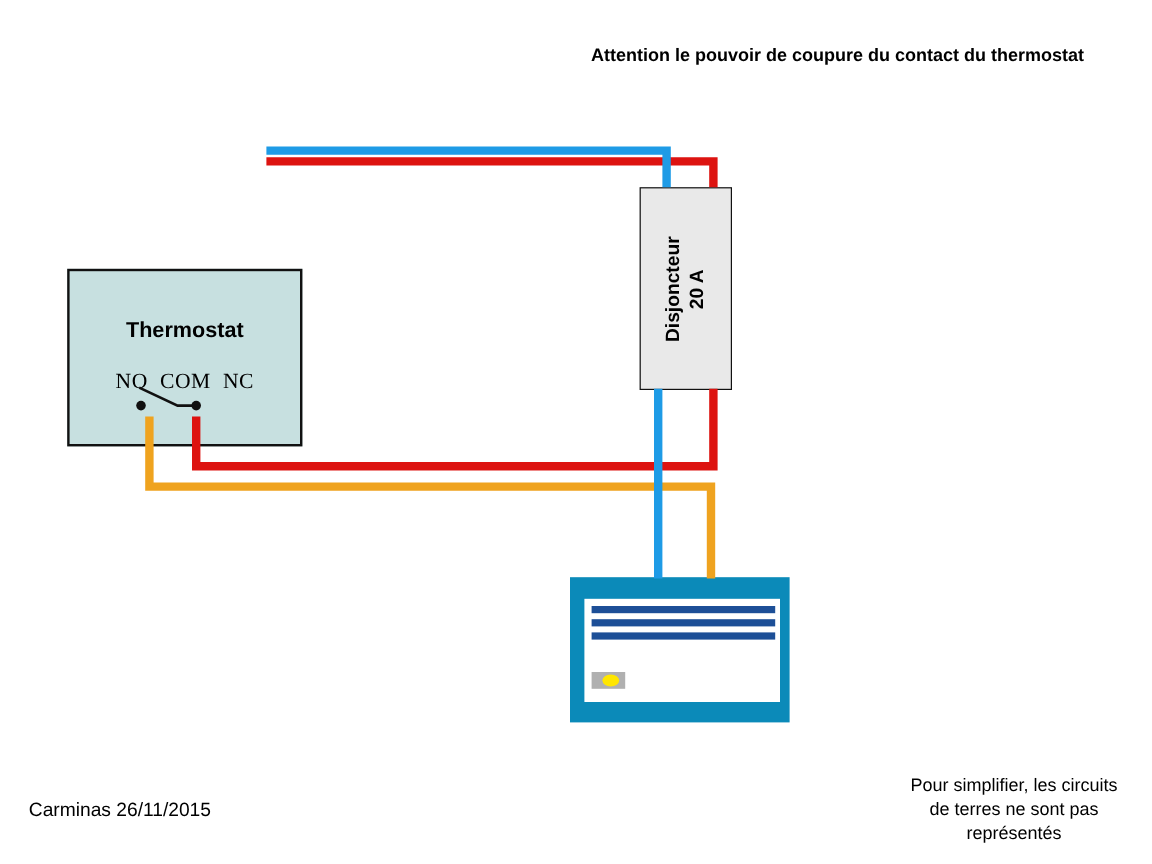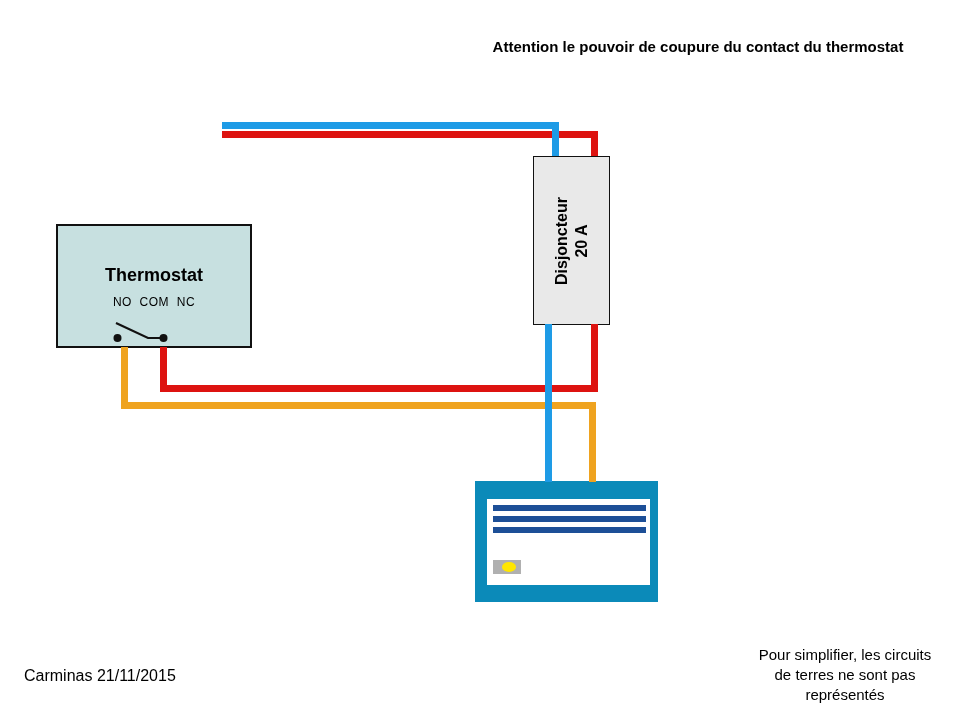--- a/index.html
+++ b/index.html
@@ -30,38 +30,39 @@
     left: 0; top: 0;
     z-index: 5;
     pointer-events: none;
   }
   #wiring polyline { fill: none; }
 
   
   .thermostat {
     position: absolute;
     left: 56px; top: 224px;
-    width: 196px; height: 124px;
+    width: 196px; height: 148px;
     background: #c7e0e0;
     border: 2px solid #111111;
     z-index: 2;
     text-align: center;
   }
   .thermostat .title {
     margin-top: 38px;
     font-size: 18px;
     font-weight: bold;
     line-height: 22px;
   }
   .thermostat .terminals {
-    margin-top: 7px;
-    font-size: 12px;
+    margin-top: 22px;
+    font-size: 18px;
     line-height: 18px;
     white-space: pre;
     letter-spacing: 0.5px;
+    font-family: Liberation Serif, serif;
   }
 
   
   .breaker {
     position: absolute;
     left: 533px; top: 156px;
     width: 77px; height: 169px;
     background: #e9e9e9;
     border: 1.5px solid #111111;
     z-index: 2;
@@ -171,21 +172,21 @@
 
     <polyline points="548.5,324 548.5,482" stroke-width="7" stroke="#1e9be6"></polyline>
 
     <polyline points="222,125.5 555.5,125.5 555.5,156" stroke-width="7" stroke="#1e9be6"></polyline>
 
     <polyline points="163,338 148,338 116,323" stroke-width="2.2" stroke="#111111"></polyline>
     <circle cx="117.5" cy="338" r="4" fill="#111111"></circle>
     <circle cx="163.5" cy="338" r="4" fill="#111111"></circle>
   </svg>
 
-  <div class="credit">Carminas 21/11/2015</div>
+  <div class="credit">Carminas 26/11/2015</div>
 
   <div class="note">
     <div>Pour simplifier, les circuits</div>
     <div>de terres ne sont pas</div>
     <div>représentés</div>
   </div>
 
 </div>
 
 </body></html>

